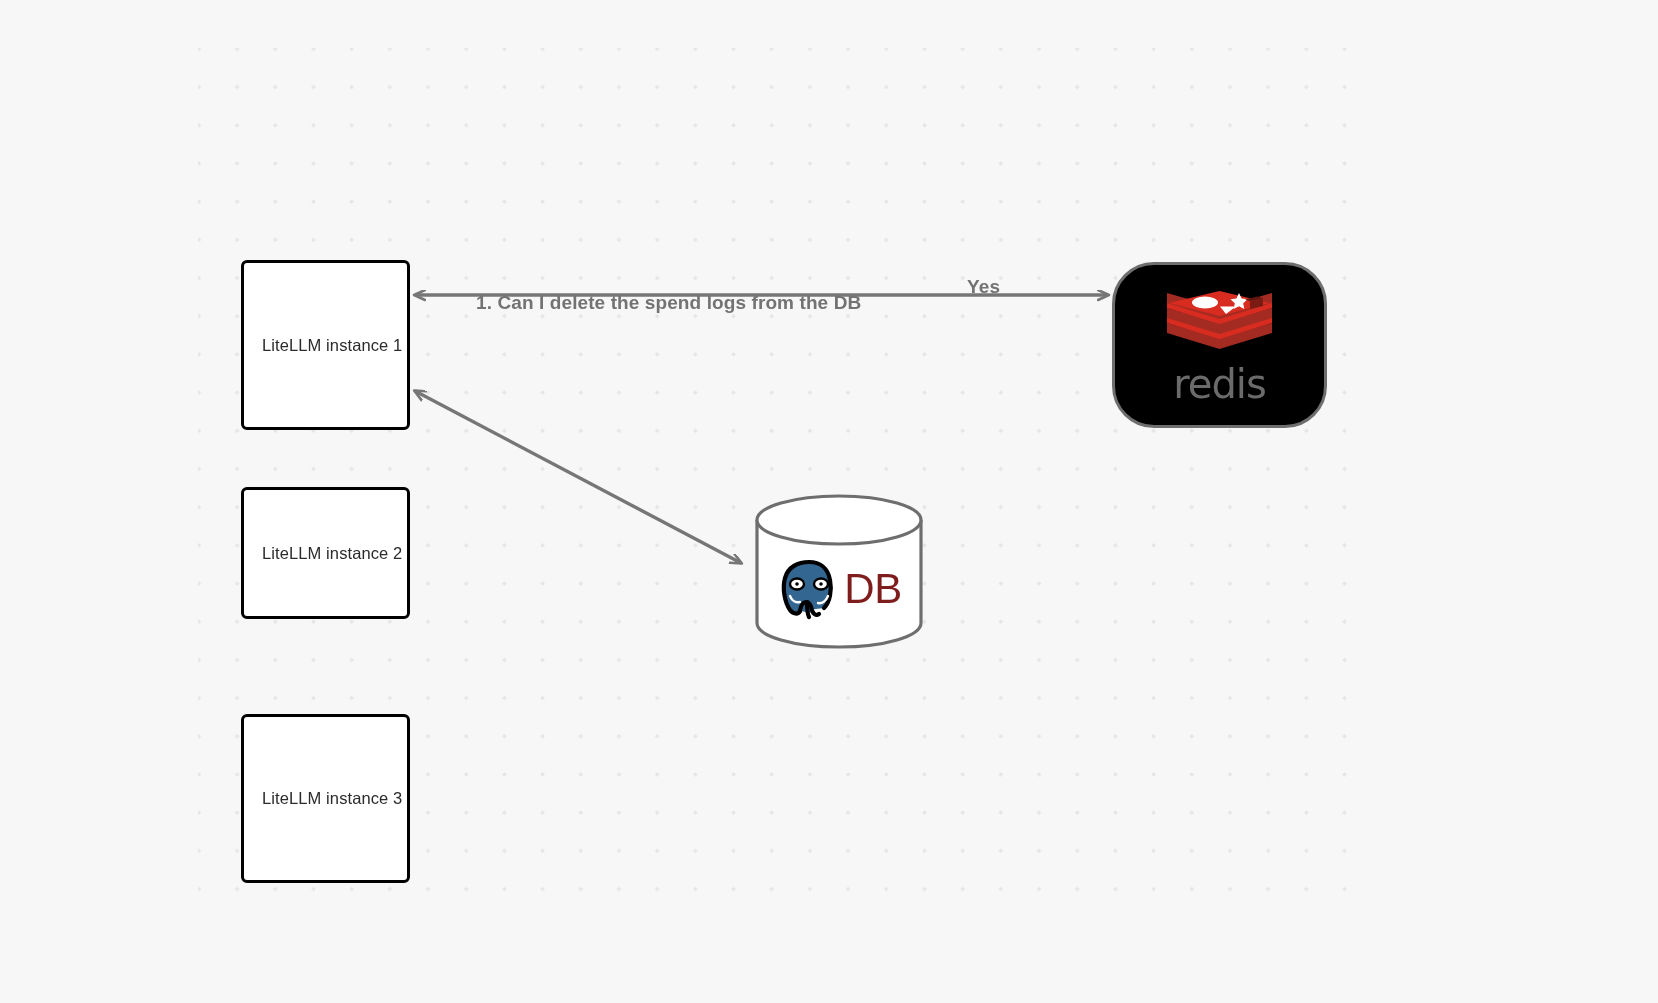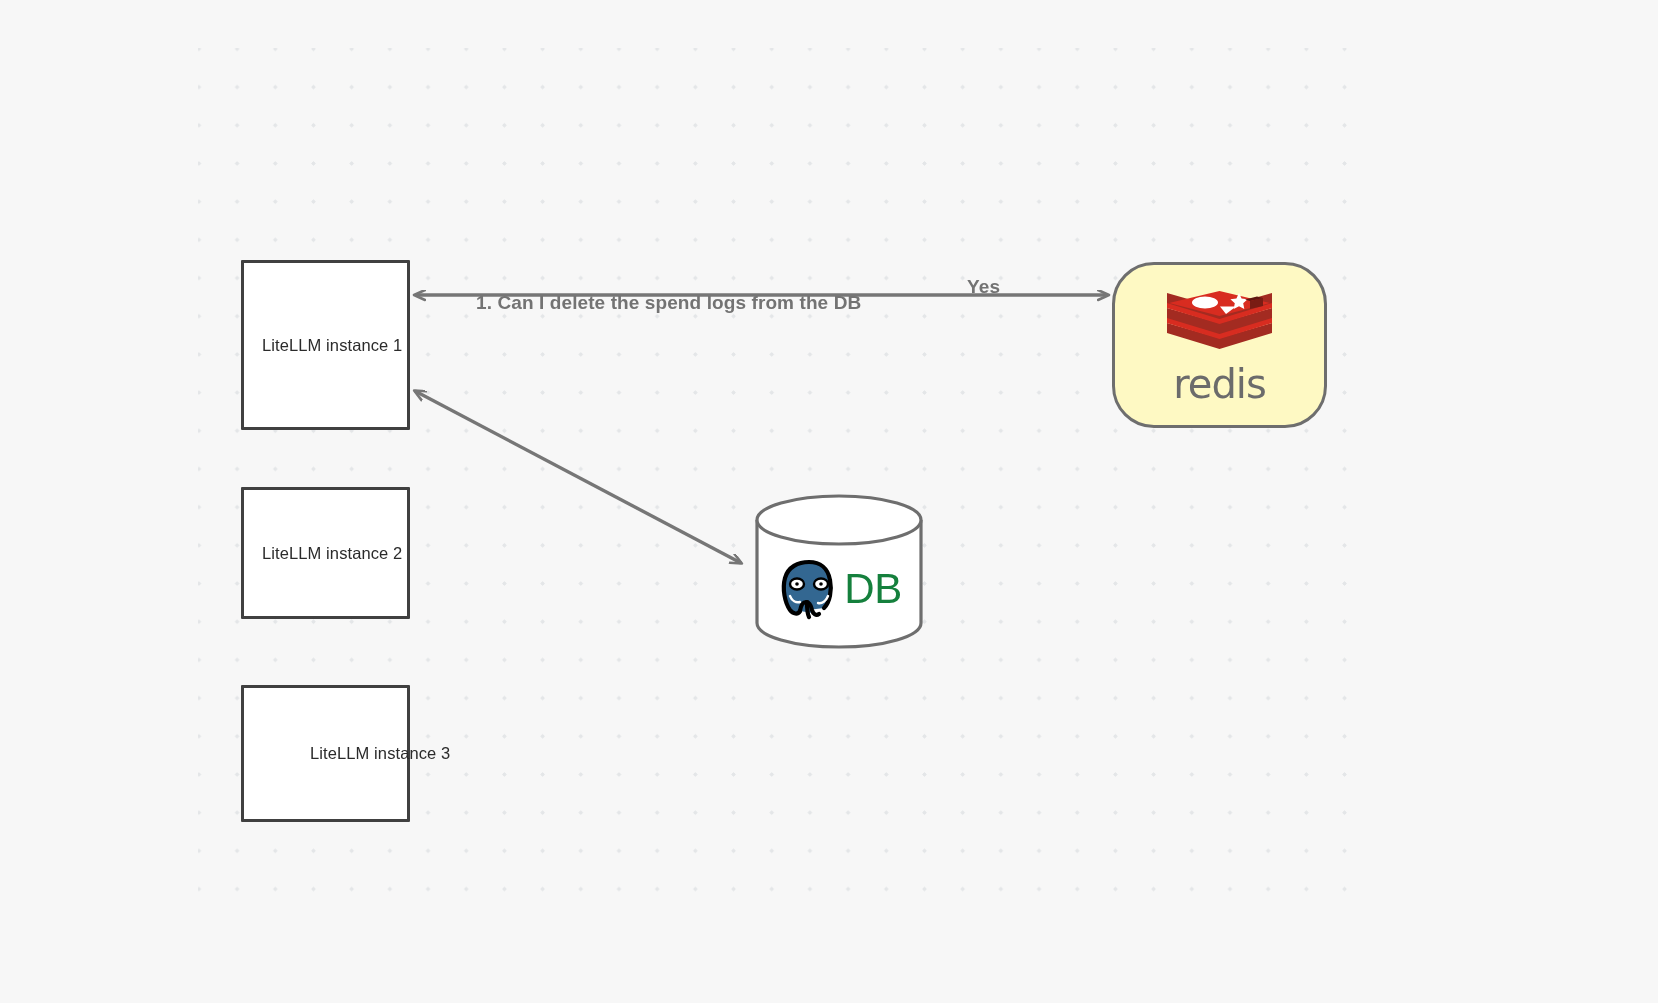--- a/index.html
+++ b/index.html
@@ -29,47 +29,47 @@
     width: 1160px;
     height: 852px;
     background-image: radial-gradient(#e4e6e8 1.9px, transparent 2.1px);
     background-size: 38.2px 38.2px;
     background-position: 20px 20px;
   }
 
   .node-box {
     position: absolute;
     background: #ffffff;
-    border: 3px solid #404040;
-    border-radius: 1px;
+    border: 3px solid #000000;
+    border-radius: 6px;
     box-sizing: border-box;
     display: flex;
     align-items: center;
     justify-content: flex-start;
   }
   .node-box .node-label {
     font-size: 16.5px;
     color: #2b2b2b;
     padding-left: 18px;
     letter-spacing: 0.1px;
     white-space: nowrap;
   }
 
   #litellm-1 { left: 241px; top: 260px;  width: 169px; height: 170px; }
   #litellm-2 { left: 241px; top: 487px;  width: 169px; height: 132px; }
-  #litellm-3 { left: 241px; top: 685px;  width: 169px; height: 137px; padding-left: 48px; }
+  #litellm-3 { left: 241px; top: 714px;  width: 169px; height: 169px; }
 
   
   #redis-node {
     position: absolute;
     left: 1112px;
     top: 262px;
     width: 215px;
     height: 166px;
-    background: #fef9c3;
+    background: #000000;
     border: 3px solid #6e6e6e;
     border-radius: 42px;
     box-sizing: border-box;
     display: flex;
     flex-direction: column;
     align-items: center;
     justify-content: center;
   }
   #redis-logo-wrap {
     display: flex;
@@ -103,21 +103,21 @@
     height: 155px;
     display: flex;
     align-items: center;
     justify-content: center;
     gap: 2px;
     padding-top: 34px;
     box-sizing: border-box;
   }
   #db-text {
     font-size: 42px;
-    color: #15803d;
+    color: #7f1d1d;
     font-family: "Liberation Sans", sans-serif;
     letter-spacing: -0.5px;
     line-height: 1;
   }
 
   .edge-label {
     position: absolute;
     font-size: 19px;
     font-weight: bold;
     color: #737373;

